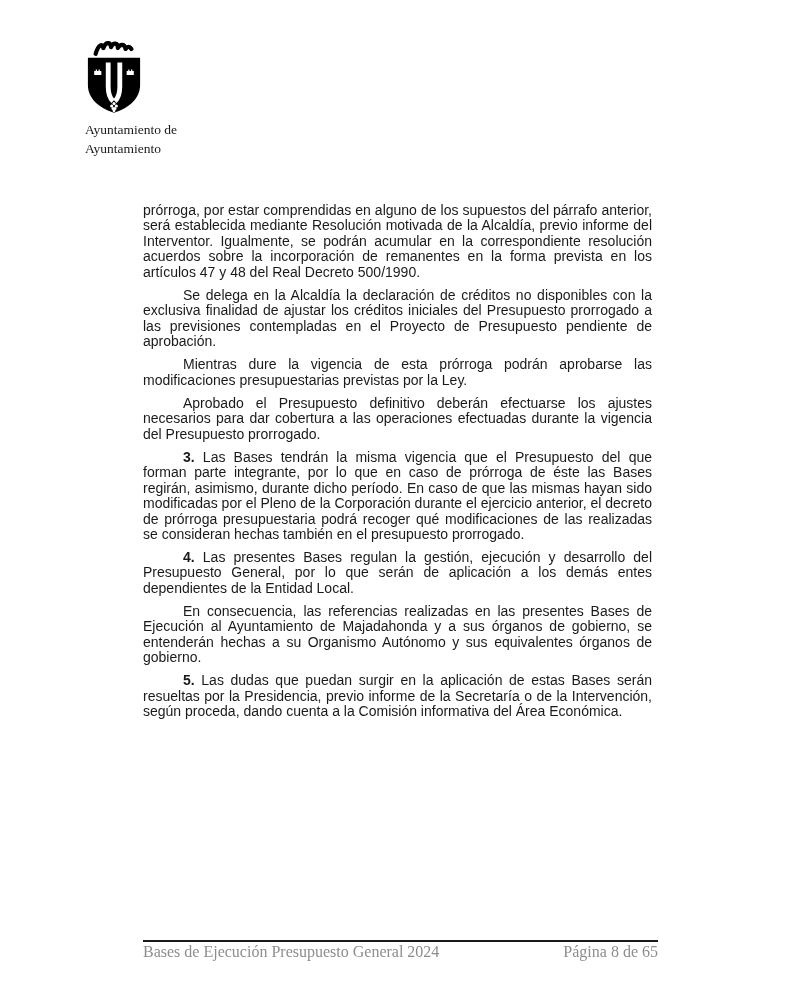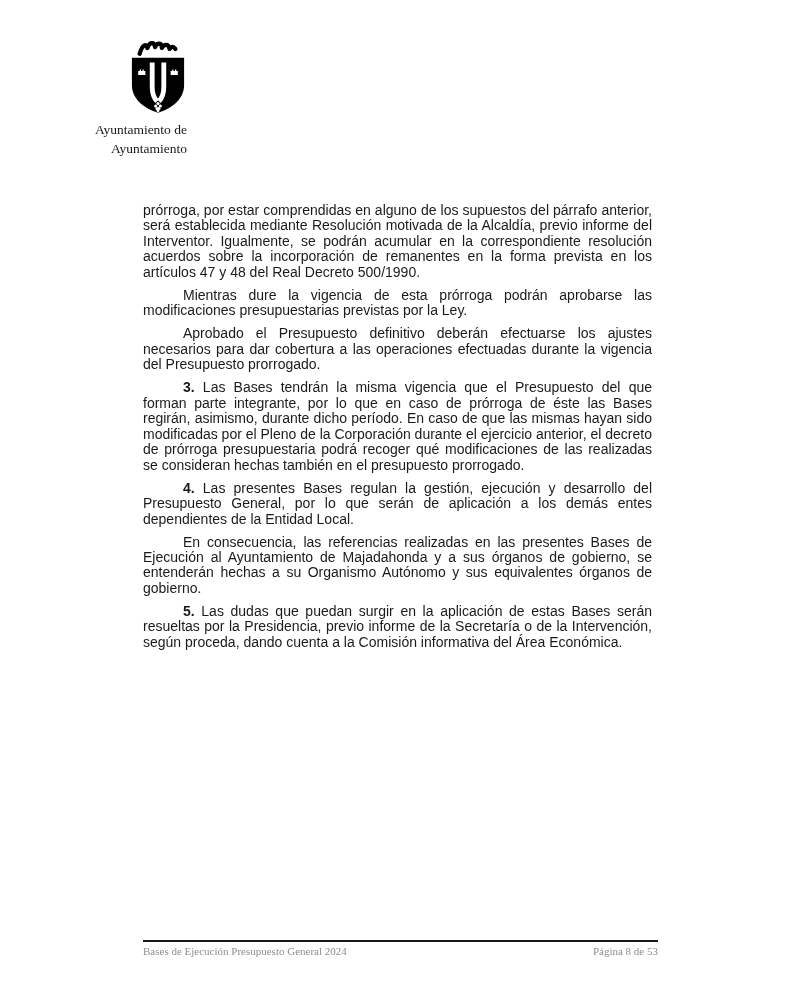--- a/index.html
+++ b/index.html
@@ -14,21 +14,21 @@
   .page{
     position:relative;
     width:792px;height:1000px;
     background:var(--page-bg);
     font-family:"Liberation Sans", sans-serif;
     overflow:hidden;
   }
   
   .header{
     position:absolute;left:85px;top:38px;width:102px;
-    text-align:right;
+    text-align:left;
   }
   .logo{display:inline-block;width:58px;height:78px;}
   .org-name{
     margin-top:2px;
     font-family:"Liberation Serif", serif;
     font-size:13.5px;line-height:16.5px;
     color:var(--text);
     white-space:nowrap;
   }
   
@@ -41,21 +41,21 @@
   .doc-body p{margin:0 0 7.6px 0;}
   .doc-body p.indent{text-indent:40px;}
   .doc-body b{font-weight:bold;}
   
   .footer{
     position:absolute;left:143px;top:940px;width:515px;
     border-top:2px solid var(--footer-line);
     padding-top:3px;
     display:flex;justify-content:space-between;
     font-family:"Liberation Serif", serif;
-    font-size:11px;line-height:13px;
+    font-size:16px;line-height:13px;
     color:var(--footer-text);
   }
 </style>
 </head>
 <body>
 
 <div class="page">
 
   <div class="header">
     <span class="logo">
@@ -78,26 +78,27 @@
         <circle cx="31" cy="72.6" r="1.6" fill="#fff"></circle>
         <circle cx="30" cy="75" r="1.5" fill="#fff"></circle>
       </svg>
     </span>
     <div class="org-name">Ayuntamiento de</div>
     <div class="org-name">Ayuntamiento</div>
   </div>
 
   <div class="doc-body">
       <p class="">prórroga, por estar comprendidas en alguno de los supuestos del párrafo anterior, será establecida mediante Resolución motivada de la Alcaldía, previo informe del Interventor. Igualmente, se podrán acumular en la correspondiente resolución acuerdos sobre la incorporación de remanentes en la forma prevista en los artículos 47 y 48 del Real Decreto 500/1990.</p>
+      <p class="indent">Se delega en la Alcaldía la declaración de créditos no disponibles con la exclusiva finalidad de ajustar los créditos iniciales del Presupuesto prorrogado a las previsiones contempladas en el Proyecto de Presupuesto pendiente de aprobación.</p>
       <p class="indent">Mientras dure la vigencia de esta prórroga podrán aprobarse las modificaciones presupuestarias previstas por la Ley.</p>
       <p class="indent">Aprobado el Presupuesto definitivo deberán efectuarse los ajustes necesarios para dar cobertura a las operaciones efectuadas durante la vigencia del Presupuesto prorrogado.</p>
       <p class="indent"><b>3. </b>Las Bases tendrán la misma vigencia que el Presupuesto del que forman parte integrante, por lo que en caso de prórroga de éste las Bases regirán, asimismo, durante dicho período. En caso de que las mismas hayan sido modificadas por el Pleno de la Corporación durante el ejercicio anterior, el decreto de prórroga presupuestaria podrá recoger qué modificaciones de las realizadas se consideran hechas también en el presupuesto prorrogado.</p>
       <p class="indent"><b>4. </b>Las presentes Bases regulan la gestión, ejecución y desarrollo del Presupuesto General, por lo que serán de aplicación a los demás entes dependientes de la Entidad Local.</p>
       <p class="indent">En consecuencia, las referencias realizadas en las presentes Bases de Ejecución al Ayuntamiento de Majadahonda y a sus órganos de gobierno, se entenderán hechas a su Organismo Autónomo y sus equivalentes órganos de gobierno.</p>
       <p class="indent"><b>5. </b>Las dudas que puedan surgir en la aplicación de estas Bases serán resueltas por la Presidencia, previo informe de la Secretaría o de la Intervención, según proceda, dando cuenta a la Comisión informativa del Área Económica.</p>
     </div>
 
   <div class="footer">
     <span>Bases de Ejecución Presupuesto General 2024</span>
-    <span>Página 8 de 53</span>
+    <span>Página 8 de 65</span>
   </div>
 
 </div>
 
 </body></html>

